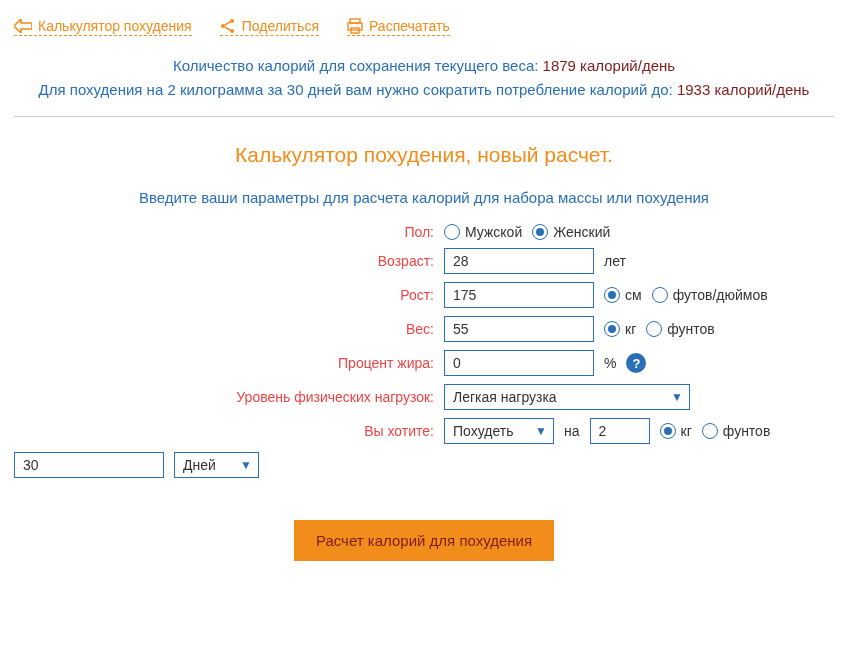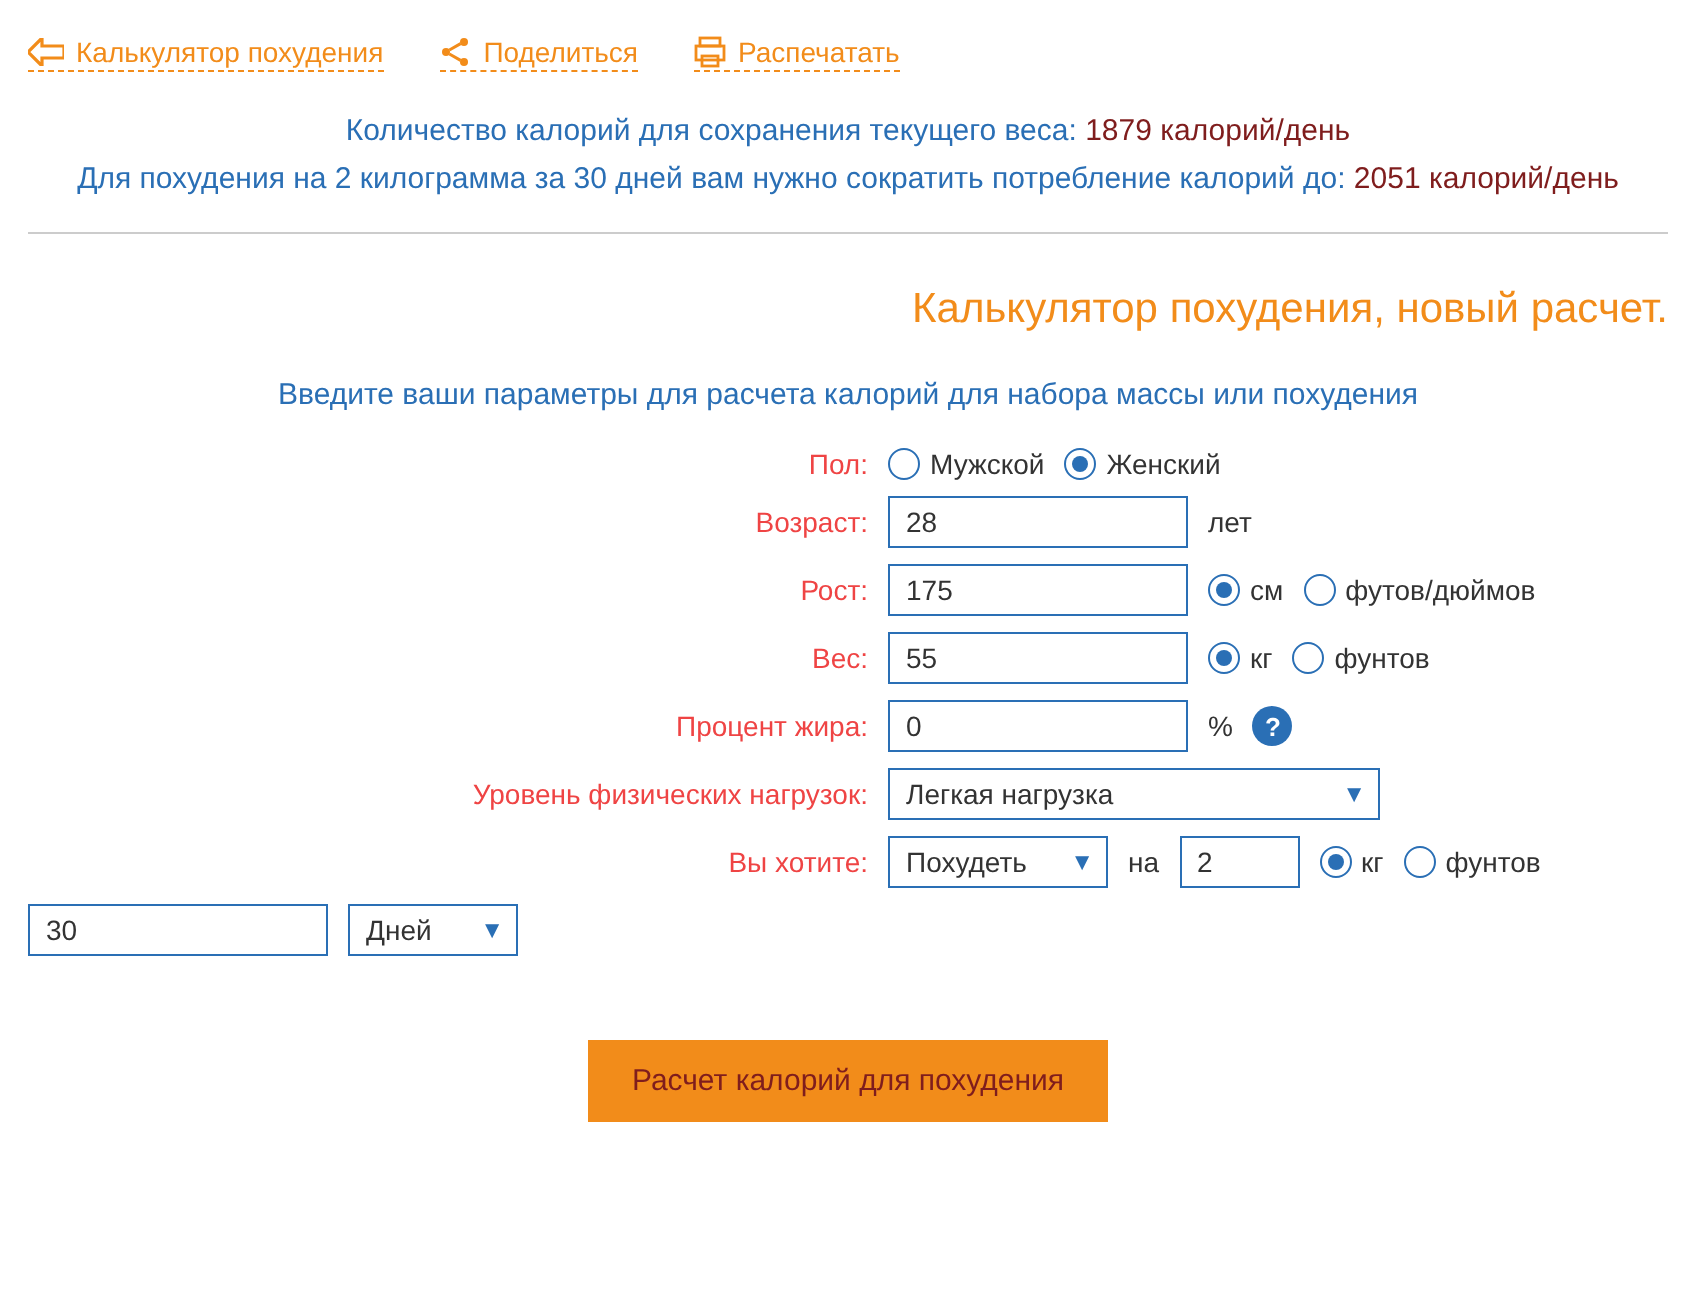--- a/index.html
+++ b/index.html
@@ -33,21 +33,21 @@
     margin-bottom: 14px;
   }
   .summary .lbl { color: #2a6fb5; }
   .summary .val { color: #7f1d1d; }
   hr.sep {
     border: none;
     border-top: 1px solid #ccc;
     margin: 14px 0 26px;
   }
   h2.calc-title {
-    text-align: right;
+    text-align: center;
     color: #f28c1a;
     font-weight: normal;
     font-size: 21px;
     margin-bottom: 22px;
   }
   .instruction {
     text-align: center;
     color: #2a6fb5;
     font-size: 15px;
     margin-bottom: 18px;
@@ -168,21 +168,21 @@
   </a>
 </div>
 
 <div class="summary">
   <div>
     <span class="lbl">Количество калорий для сохранения текущего веса:</span>
     <span class="val">1879 калорий/день</span>
   </div>
   <div>
     <span class="lbl">Для похудения на 2 килограмма за 30 дней вам нужно сократить потребление калорий до:</span>
-    <span class="val">2051 калорий/день</span>
+    <span class="val">1933 калорий/день</span>
   </div>
 </div>
 
 <hr class="sep">
 
 <h2 class="calc-title">Калькулятор похудения, новый расчет.</h2>
 <div class="instruction">Введите ваши параметры для расчета калорий для набора массы или похудения</div>
 
 <div class="form-row">
   <div class="form-label">Пол:</div>

